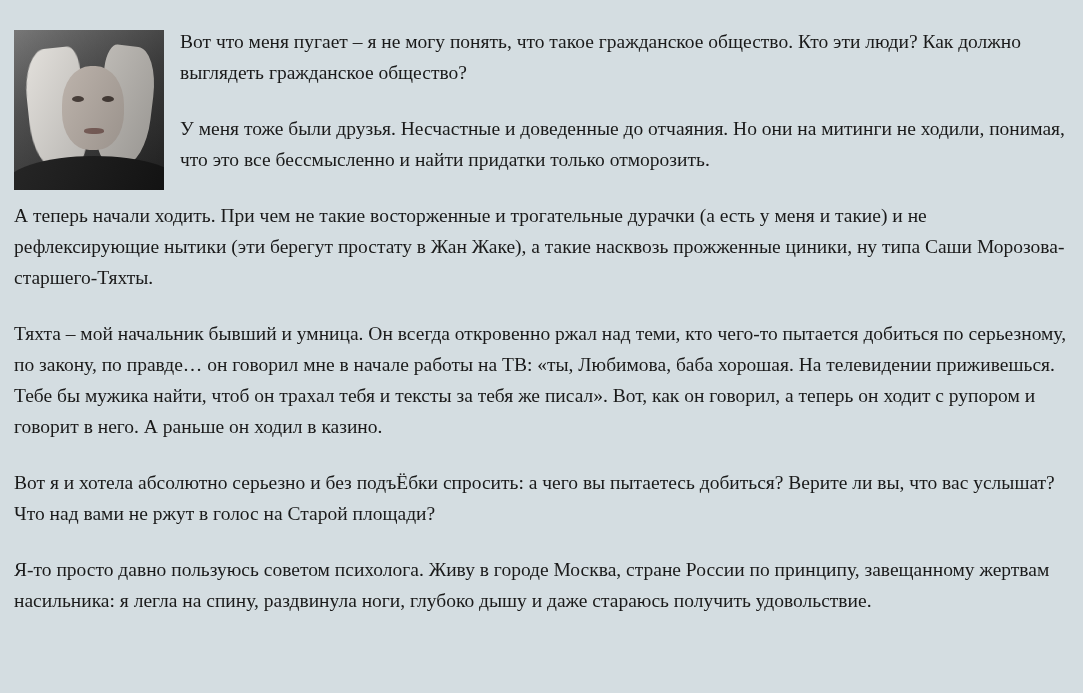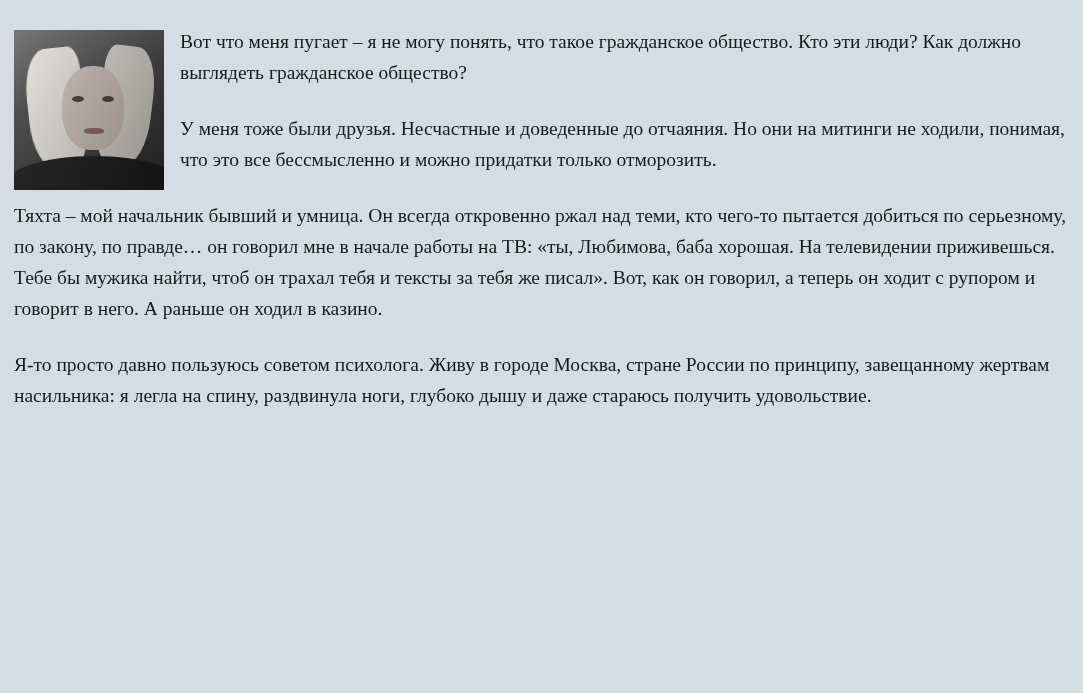--- a/index.html
+++ b/index.html
@@ -111,18 +111,20 @@
       <div class="hair-right"></div>
       <div class="face"></div>
       <div class="eye-l"></div>
       <div class="eye-r"></div>
       <div class="mouth"></div>
       <div class="shoulders"></div>
       <div class="shade"></div>
     </div>
 
     <p class="para-indent">Вот что меня пугает – я не могу понять, что такое гражданское общество. Кто эти люди? Как должно выглядеть гражданское общество?</p>
-    <p>У меня тоже были друзья. Несчастные и доведенные до отчаяния. Но они на митинги не ходили, понимая, что это все бессмысленно и можно придатки только отморозить.</p>
+    <p>У меня тоже были друзья. Несчастные и доведенные до отчаяния. Но они на митинги не ходили, понимая, что это все бессмысленно и найти придатки только отморозить.</p>
+    <p>А теперь начали ходить. При чем не такие восторженные и трогательные дурачки (а есть у меня и такие) и не рефлексирующие нытики (эти берегут простату в Жан Жаке), а такие насквозь прожженные циники, ну типа Саши Морозова-старшего-Тяхты.</p>
     <p>Тяхта – мой начальник бывший и умница. Он всегда откровенно ржал над теми, кто чего-то пытается добиться по серьезному, по закону, по правде… он говорил мне в начале работы на ТВ: «ты, Любимова, баба хорошая. На телевидении приживешься. Тебе бы мужика найти, чтоб он трахал тебя и тексты за тебя же писал». Вот, как он говорил, а теперь он ходит с рупором и говорит в него. А раньше он ходил в казино.</p>
+    <p>Вот я и хотела абсолютно серьезно и без подъЁбки спросить: а чего вы пытаетесь добиться? Верите ли вы, что вас услышат? Что над вами не ржут в голос на Старой площади?</p>
     <p>Я-то просто давно пользуюсь советом психолога. Живу в городе Москва, стране России по принципу, завещанному жертвам насильника: я легла на спину, раздвинула ноги, глубоко дышу и даже стараюсь получить удовольствие.</p>
 
   </div>
 </div>
 
 </body></html>

